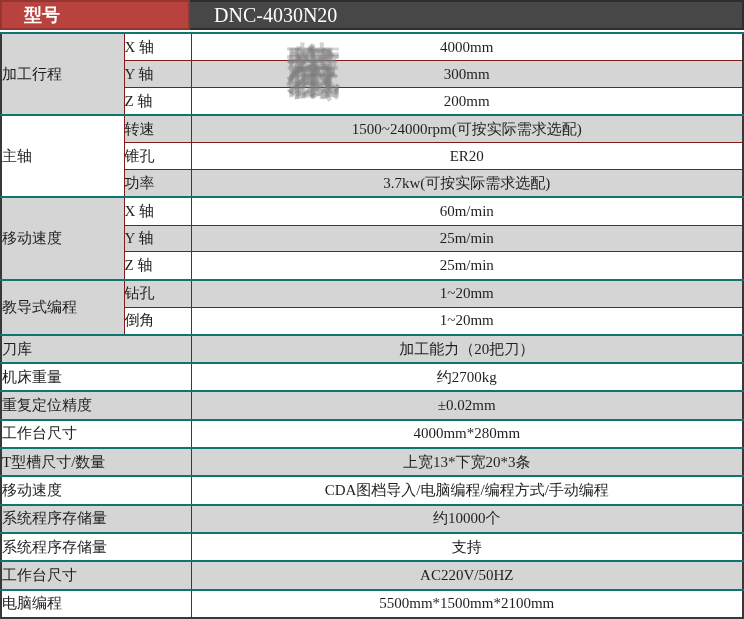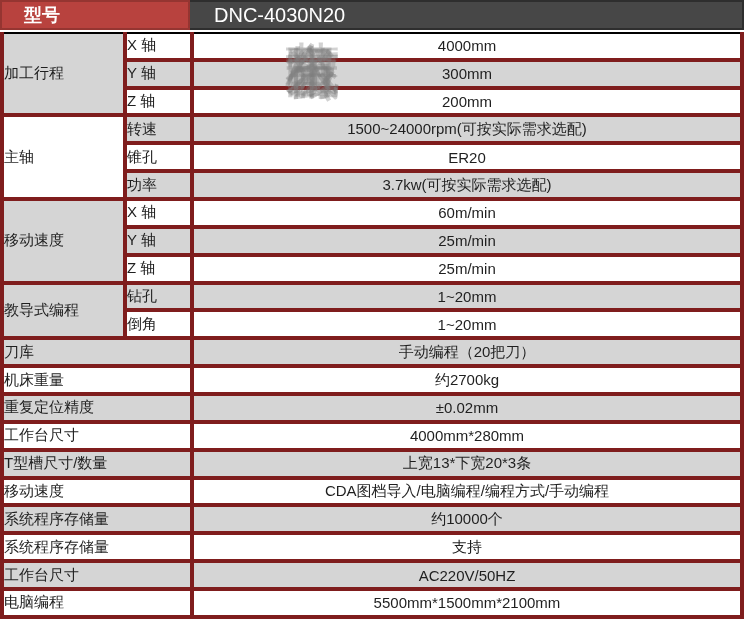--- a/index.html
+++ b/index.html
@@ -1,20 +1,20 @@
 <!DOCTYPE html>
 <html><head>
 <meta charset="utf-8">
 <style>
   html,body{margin:0;padding:0;background:#ffffff;}
   .wrap{
     position:relative;
     width:744px;height:619px;
     background:#ffffff;
-    font-family:Liberation Sans, sans-serif;
+    font-family:Liberation Serif, serif;
     overflow:hidden;
     box-sizing:border-box;
   }
   
   .hdr{
     position:absolute;top:0;left:0;
     width:744px;height:30px;
     display:flex;
     box-sizing:border-box;
   }
@@ -39,28 +39,28 @@
   
   table.spec{
     position:absolute;top:32px;left:0;
     width:744px;height:587px;
     border-collapse:collapse;
     table-layout:fixed;
     border:2px solid #383838;
     font-size:15px;color:#1f1f1f;
   }
   table.spec td{
-    border:4px solid #7f1d1d;
+    border:1px solid #7f1d1d;
     padding:0;
     vertical-align:middle;
     box-sizing:border-box;
     white-space:nowrap;
     overflow:hidden;
   }
-  tr.gstart td{border-top:2px solid #000000;}
+  tr.gstart td{border-top:2px solid #0f766e;}
   td.glabel{padding-left:21px;}
   td.sub{padding-left:16px;}
   td.val{padding-left:24px;text-align:center;}
   td.slabel{padding-left:24px;}
   .bg-gray{background:#d5d5d5;}
   .bg-white{background:#ffffff;}
   
   .watermark{
     position:absolute;top:-4px;left:283px;
     height:630px;
@@ -143,21 +143,21 @@
         <td class="sub bg-gray">钻孔</td>
         <td class="val bg-gray">1~20mm</td>
       </tr>
       <tr>
         <td class="sub bg-white">倒角</td>
         <td class="val bg-white">1~20mm</td>
       </tr>
 
       <tr class="gstart">
         <td class="slabel bg-gray" colspan="2">刀库</td>
-        <td class="val bg-gray">手动编程（20把刀）</td>
+        <td class="val bg-gray">加工能力（20把刀）</td>
       </tr>
       <tr class="gstart">
         <td class="slabel bg-white" colspan="2">机床重量</td>
         <td class="val bg-white">约2700kg</td>
       </tr>
       <tr class="gstart">
         <td class="slabel bg-gray" colspan="2">重复定位精度</td>
         <td class="val bg-gray">±0.02mm</td>
       </tr>
       <tr class="gstart">

